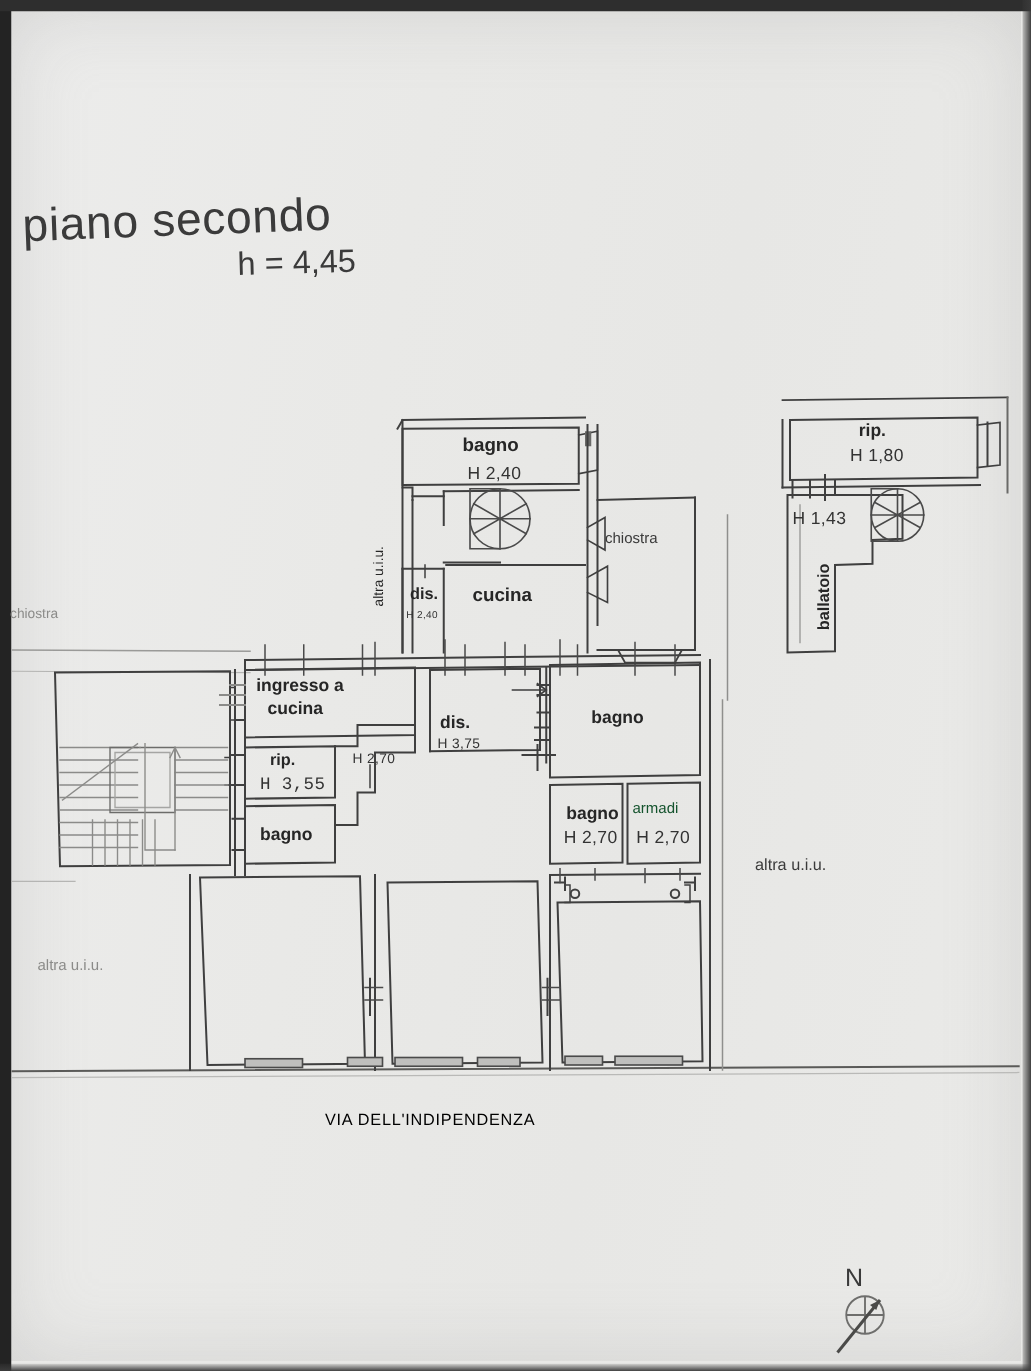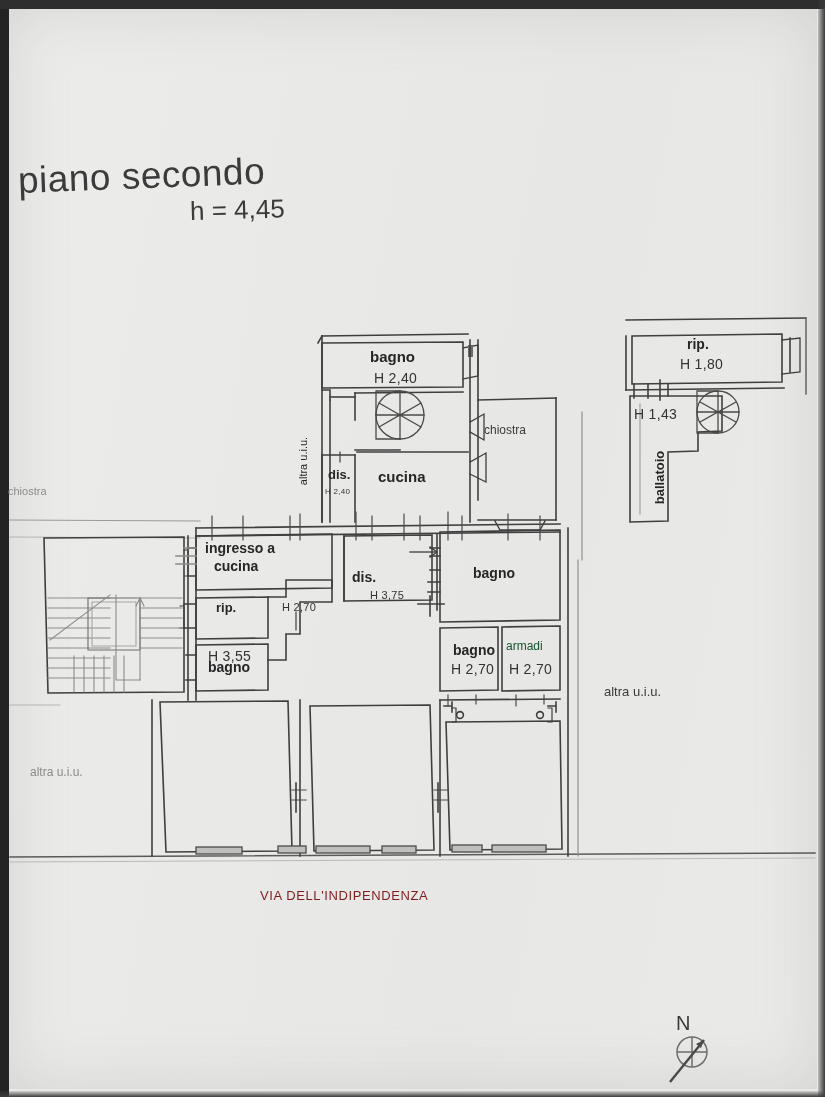--- a/index.html
+++ b/index.html
@@ -249,46 +249,46 @@
 
   <div class="lbl" style="left:484px;top:423px;font-size:12px;color:#3a3a3a;">chiostra</div>
   <div class="lbl faint" style="left:8px;top:485px;font-size:11px;">chiostra</div>
 
   <div class="lbl rot" style="left:268px;top:455px;width:70px;text-align:center;font-size:11px;">altra u.i.u.</div>
 
   <div class="lbl b" style="left:205px;top:540px;font-size:14px;">ingresso a</div>
   <div class="lbl b" style="left:214px;top:558px;font-size:14px;">cucina</div>
 
   <div class="lbl b" style="left:216px;top:600px;font-size:13px;">rip.</div>
-  <div class="lbl h" style="left:208px;top:648px;">H 3,55</div>
+  <div class="lbl h" style="left:208px;top:620px;font-family:Liberation Mono, monospace;">H 3,55</div>
 
   <div class="lbl b" style="left:208px;top:659px;font-size:14px;">bagno</div>
 
   <div class="lbl h" style="left:282px;top:601px;font-size:11px;">H 2,70</div>
 
   <div class="lbl b" style="left:352px;top:569px;font-size:14px;">dis.</div>
-  <div class="lbl h" style="left:350px;top:589px;font-size:11px;margin-left:20px;">H 3,75</div>
+  <div class="lbl h" style="left:350px;top:589px;font-size:11px;">H 3,75</div>
 
   <div class="lbl b" style="left:473px;top:565px;font-size:14px;">bagno</div>
 
   <div class="lbl b" style="left:453px;top:642px;font-size:14px;">bagno</div>
   <div class="lbl h" style="left:451px;top:661px;">H 2,70</div>
 
   <div class="lbl" style="left:506px;top:639px;font-size:12px;color:#14532d;">armadi</div>
   <div class="lbl h" style="left:509px;top:661px;">H 2,70</div>
 
   <div class="lbl b" style="left:687px;top:336px;font-size:14px;">rip.</div>
   <div class="lbl h" style="left:680px;top:356px;">H 1,80</div>
   <div class="lbl h" style="left:634px;top:406px;">H 1,43</div>
   <div class="lbl b rot" style="left:614px;top:470px;width:90px;text-align:center;font-size:13px;">ballatoio</div>
 
   <div class="lbl" style="left:604px;top:684px;font-size:13px;color:#3a3a3a;">altra u.i.u.</div>
   <div class="lbl faint" style="left:30px;top:765px;font-size:12px;">altra u.i.u.</div>
 
-  <div class="lbl" style="left:260px;top:888px;font-size:13px;letter-spacing:.6px;color:#7f1d1d;">VIA DELL'INDIPENDENZA</div>
+  <div class="lbl" style="left:260px;top:888px;font-size:13px;letter-spacing:.6px;color:#000000;">VIA DELL'INDIPENDENZA</div>
 
   <div class="lbl" style="left:676px;top:1012px;font-size:20px;color:#3a3a3a;">N</div>
   <svg width="110" height="90" style="left:630px;top:1020px;">
     <g fill="none" stroke="#6e6e6c" stroke-width="1.5">
       <circle cx="62" cy="32" r="15"></circle>
       <path d="M47 32 L77 32 M62 17 L62 47"></path>
     </g>
     <path d="M40 62 L74 20" stroke="#4a4a48" stroke-width="2.4" fill="none"></path>
     <path d="M66 24 L74 20 L71 28 Z" fill="#4a4a48" stroke="none"></path>
   </svg>

